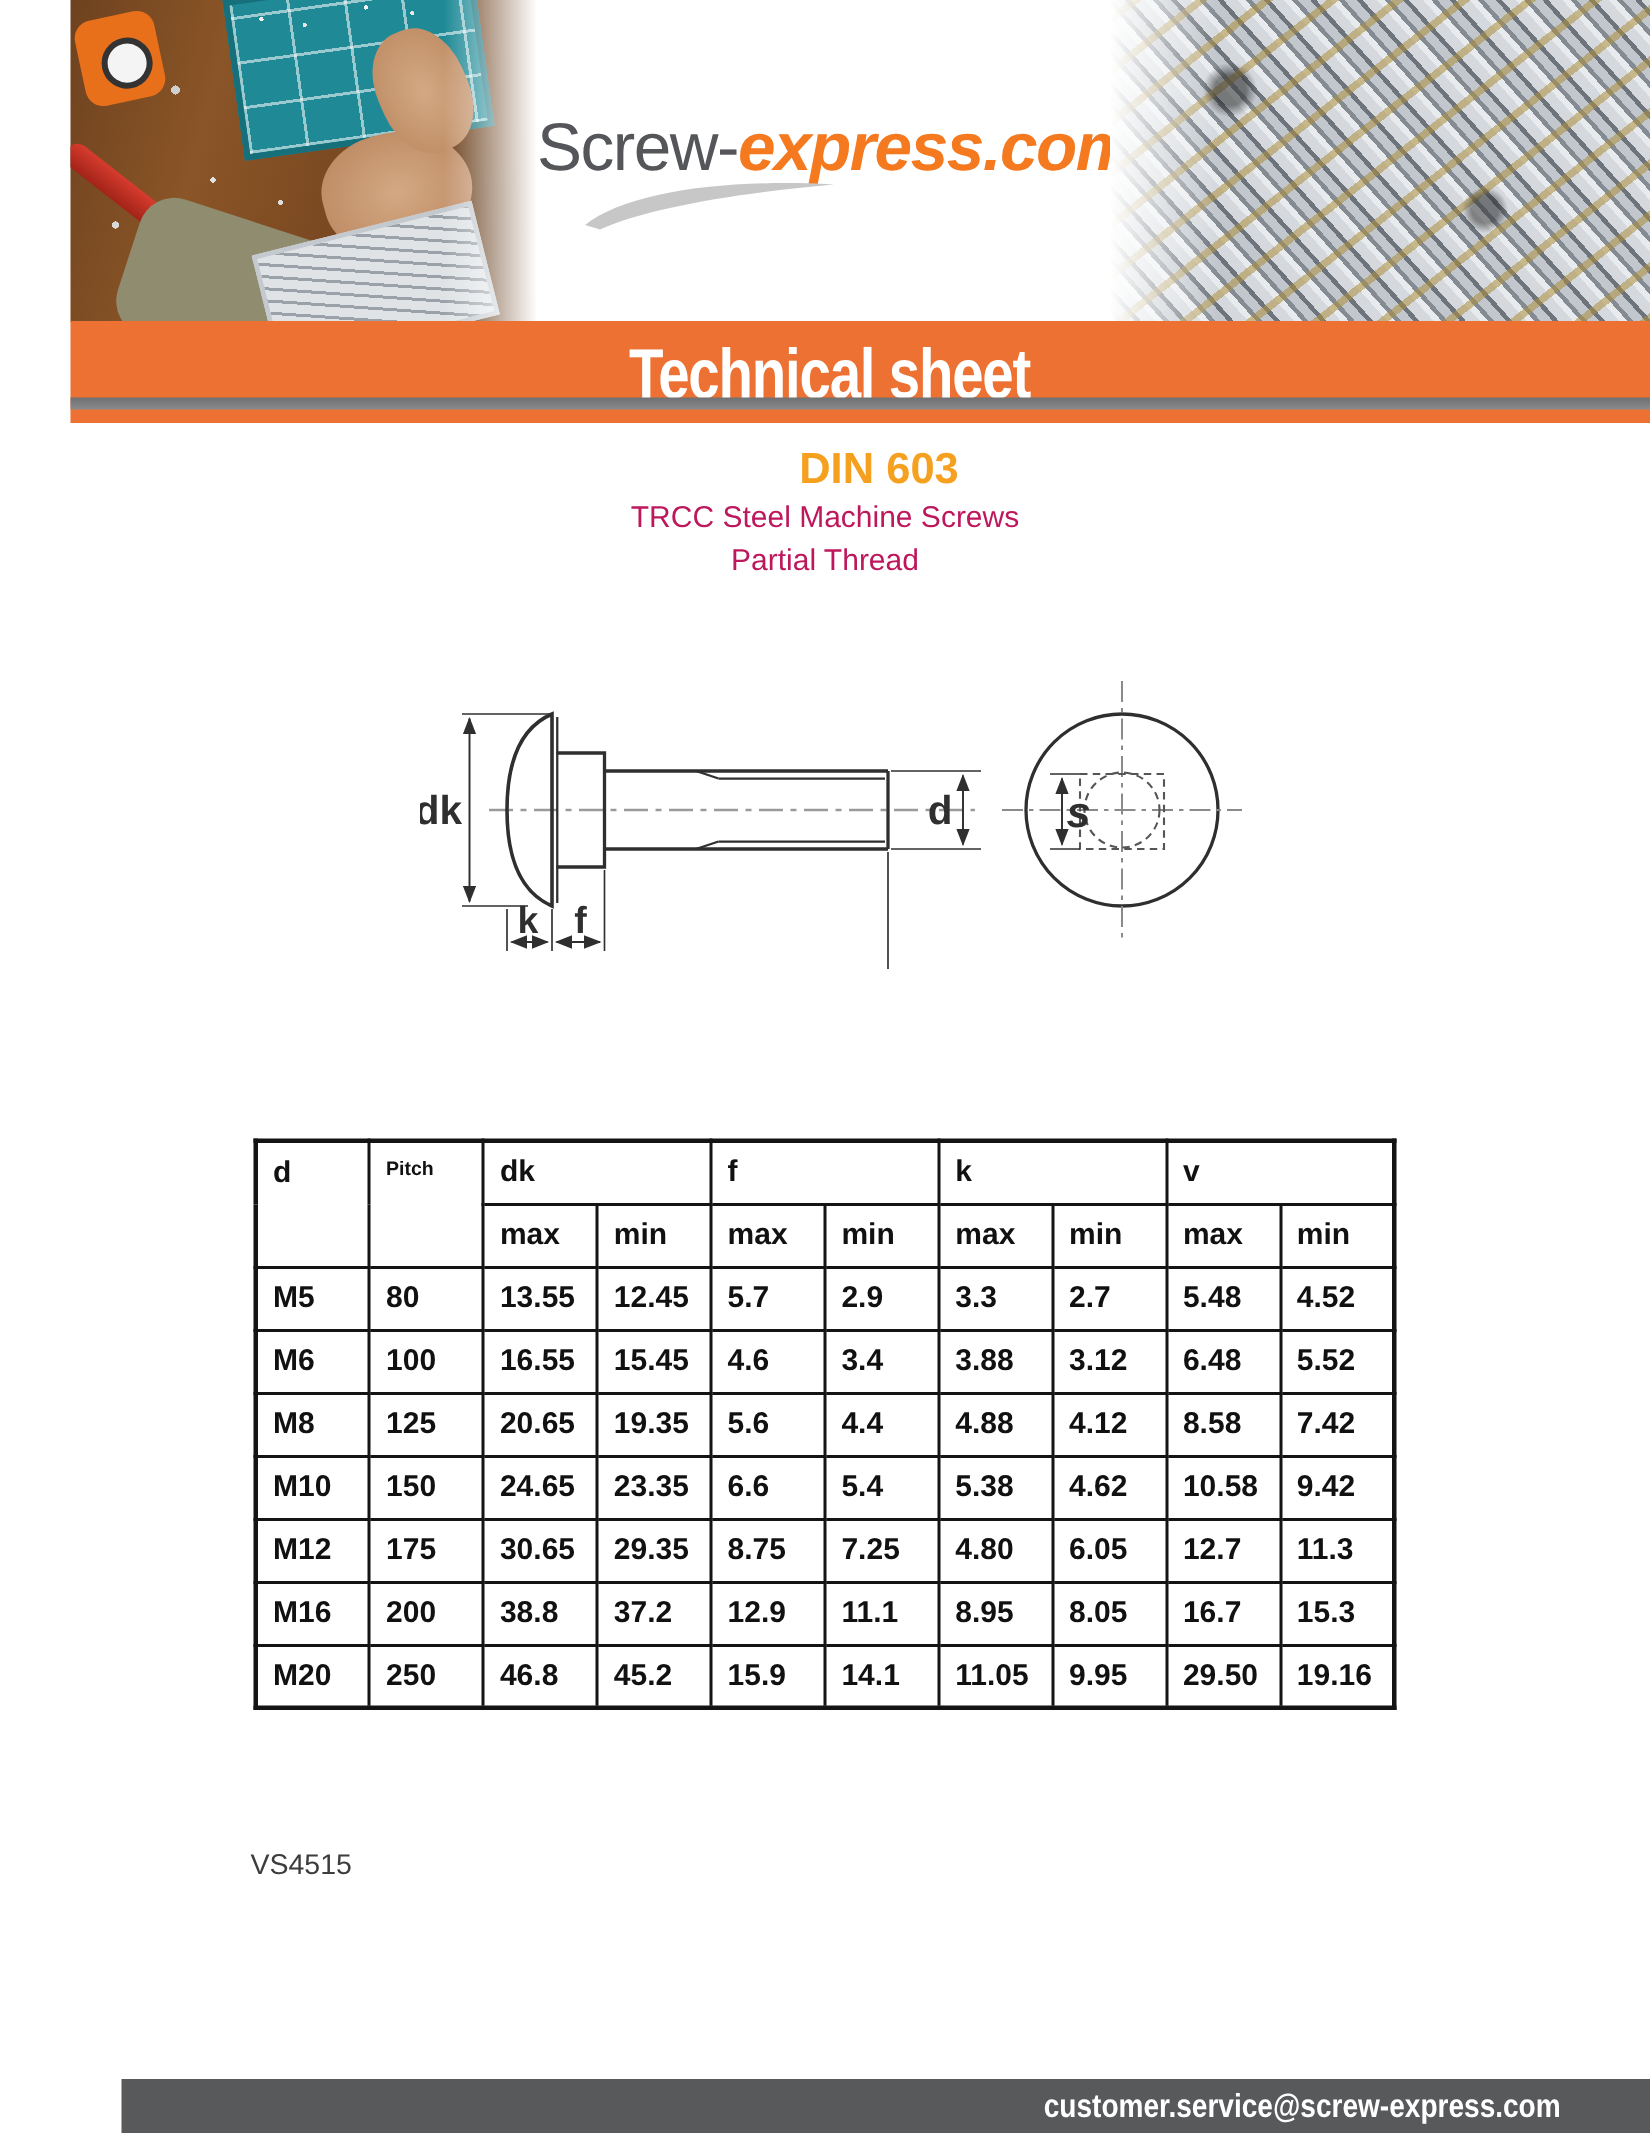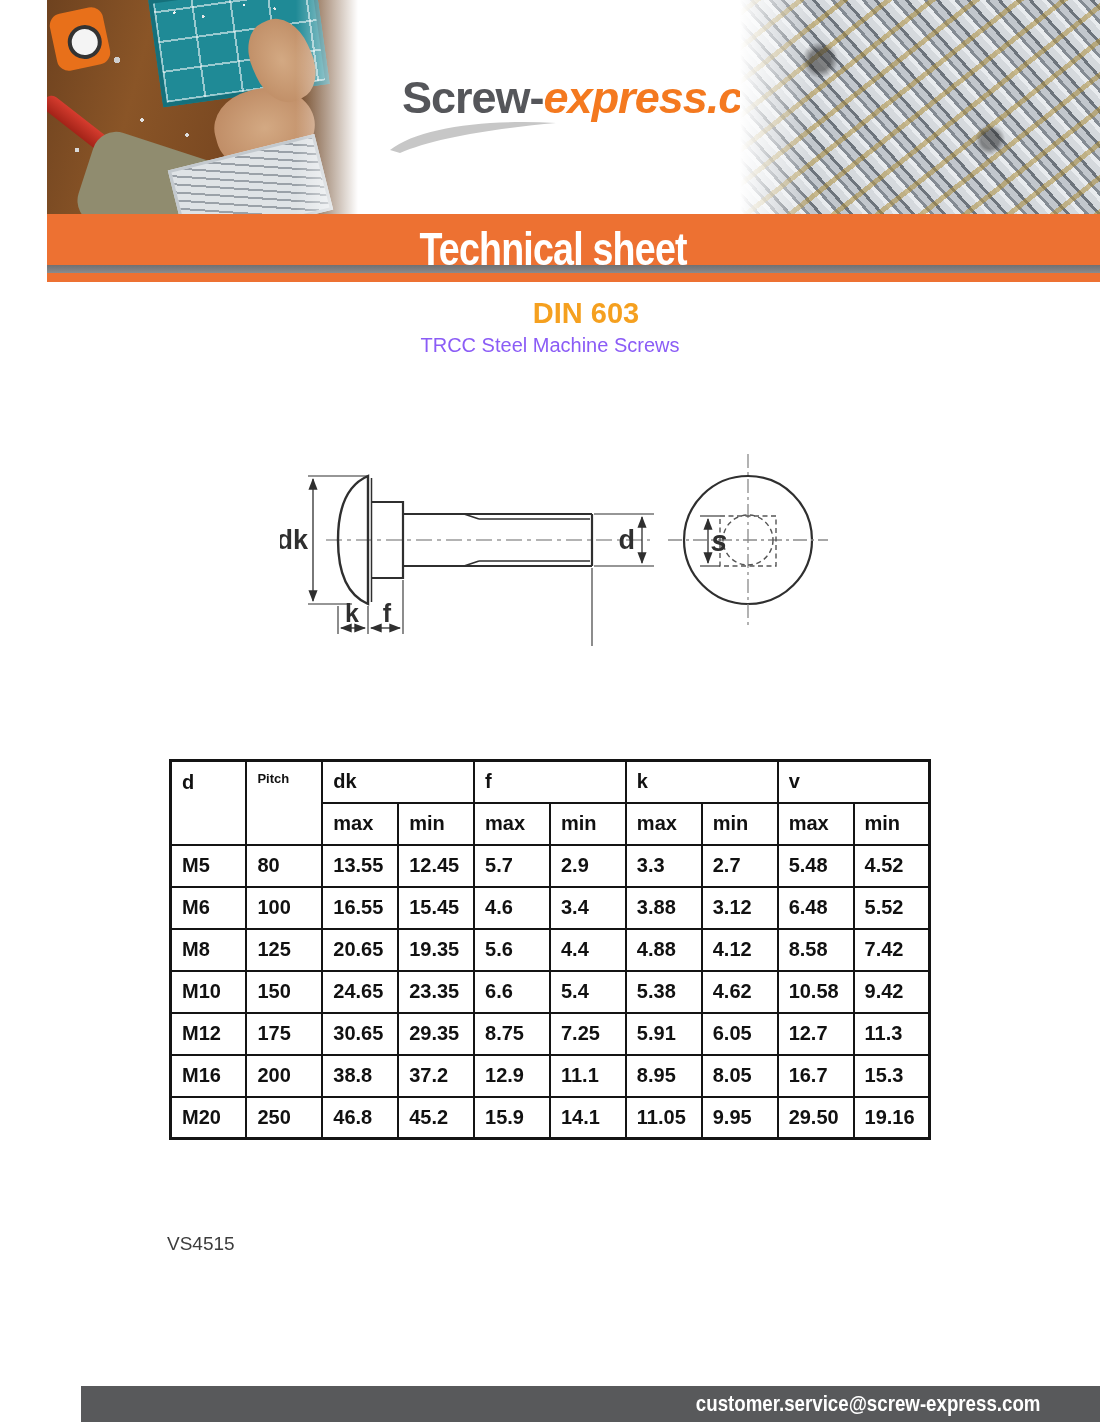--- a/index.html
+++ b/index.html
@@ -59,36 +59,36 @@
       radial-gradient(circle 22px at 250px 140px,rgba(40,40,40,.5) 40%,transparent 70%),
       repeating-linear-gradient(-38deg,rgba(172,142,60,.55) 0 5px,rgba(0,0,0,0) 5px 27px),
       repeating-linear-gradient(48deg,#e8ebee 0 4px,#848b93 4px 7px,#c2c7cd 7px 13px,#6d747c 13px 16px,#d5d9dd 16px 23px);
   }
   .photo-right .fade { position:absolute; inset:0;
     background:linear-gradient(to right,#ffffff 0%,rgba(255,255,255,0) 20%); }
   
   .logo { position:absolute; left:358px; top:0; width:382px; height:215px; background:#fff; }
   .logo-text { position:absolute; left:0; top:72px; width:100%; text-align:center;
     font-size:45px; letter-spacing:-1px; white-space:nowrap; }
-  .logo-gray { color:var(--logo-gray,#55565A); font-weight:bold;margin-left:44px; }
+  .logo-gray { color:var(--logo-gray,#55565A); font-weight:normal; }
   .logo-orange { color:var(--logo-orange,#F4791F); font-weight:bold; font-style:italic; }
   .swoosh { position:absolute; left:30px; top:118px; }
   
   .banner { position:absolute; left:47px; top:214px; width:1053px; height:68px;
     background:var(--banner-orange,#ED7132); display:flex; align-items:center;
     justify-content:center; padding-right:40px; box-sizing:border-box; }
   .banner-text { color:#ffffff; font-weight:bold; font-size:47px; line-height:1;
     display:inline-block; transform:scaleX(.8); letter-spacing:-1px; }
   .banner-shadow { position:absolute; left:47px; top:265px; width:1053px; height:8px;
     background:linear-gradient(#6f7072,#8a8b8d); }
   
   .std-title { position:absolute; left:0; top:297px; width:1100px; text-align:center;
     color:var(--title-orange,#F5A01F); font-size:29px; font-weight:bold;margin-left:36px; }
   .sub-title { position:absolute; left:0; width:1100px; text-align:center;
-    color:#8b5cf6; font-size:20px; }
+    color:#be185d; font-size:20px; }
   .sub1 { top:334px; }
   .sub2 { top:363px; }
   
   .drawing { position:absolute; left:280px; top:438px; }
   .drawing text { font-family:"Liberation Sans",sans-serif; fill:#2f2f2f; }
   
   .dims { position:absolute; left:169px; top:759px; width:762px;
     border-collapse:collapse; table-layout:fixed; }
   .dims th, .dims td { border:2px solid #141414; height:42px; box-sizing:border-box;
     text-align:left; padding:0 0 0 10px; font-weight:bold; font-size:20px; color:#111;
@@ -137,20 +137,21 @@
     <div class="fade"></div>
   </div>
 
   <div class="banner">
     <span class="banner-text">Technical sheet</span>
   </div>
   <div class="banner-shadow"></div>
 
   <div class="std-title">DIN 603</div>
   <div class="sub-title sub1">TRCC Steel Machine Screws</div>
+  <div class="sub-title sub2">Partial Thread</div>
 
   <svg class="drawing" width="560" height="215" viewBox="0 0 560 215">
     <defs>
       <marker id="ah" markerWidth="9" markerHeight="7" refX="8.2" refY="3.5" orient="auto-start-reverse">
         <path d="M0,0 L9,3.5 L0,7 Z" fill="#2f2f2f"></path>
       </marker>
     </defs>
     <g stroke="#2f2f2f" fill="none">
 
       <path d="M46,102 H370" stroke="#9a9a9a" stroke-width="1.6" stroke-dasharray="16 5 4 5"></path>
@@ -282,21 +283,21 @@
           <td>10.58</td>
           <td>9.42</td>
         </tr>
         <tr>
           <td>M12</td>
           <td>175</td>
           <td>30.65</td>
           <td>29.35</td>
           <td>8.75</td>
           <td>7.25</td>
-          <td>5.91</td>
+          <td>4.80</td>
           <td>6.05</td>
           <td>12.7</td>
           <td>11.3</td>
         </tr>
         <tr>
           <td>M16</td>
           <td>200</td>
           <td>38.8</td>
           <td>37.2</td>
           <td>12.9</td>

